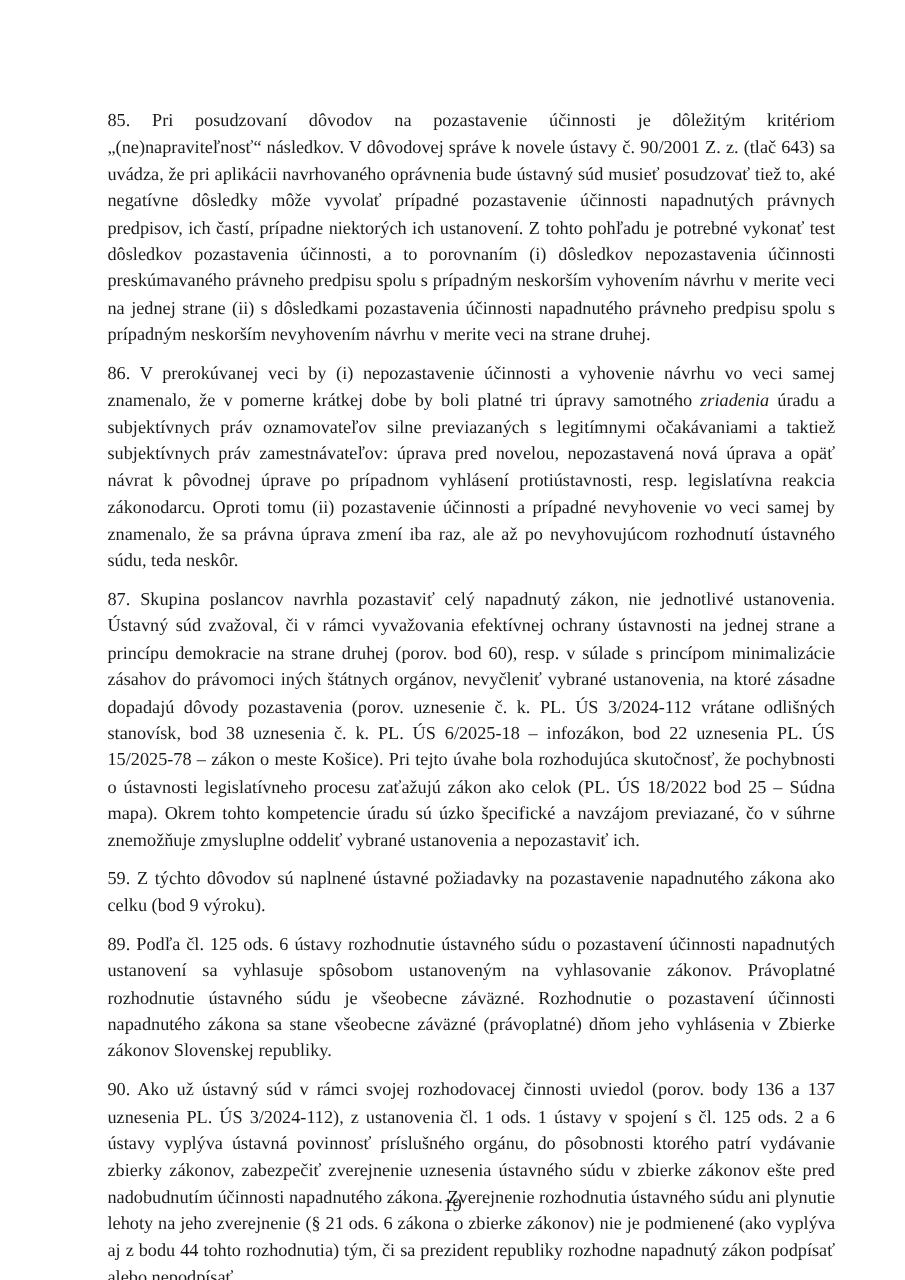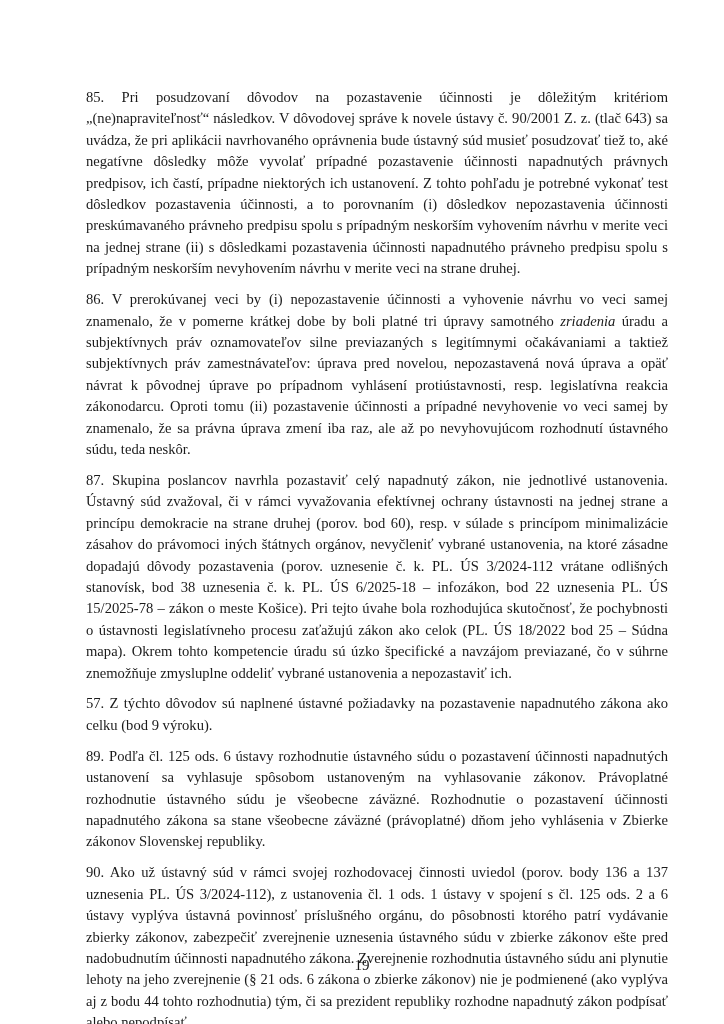--- a/index.html
+++ b/index.html
@@ -34,21 +34,21 @@
 <body>
 
 <div class="page">
 
   <p class="para"><span>85.</span> <span>Pri posudzovaní dôvodov na pozastavenie účinnosti je dôležitým kritériom „(ne)napraviteľnosť“ následkov. V dôvodovej správe k novele ústavy č. 90/2001 Z. z. (tlač 643) sa uvádza, že pri aplikácii navrhovaného oprávnenia bude ústavný súd musieť posudzovať tiež to, aké negatívne dôsledky môže vyvolať prípadné pozastavenie účinnosti napadnutých právnych predpisov, ich častí, prípadne niektorých ich ustanovení. Z tohto pohľadu je potrebné vykonať test dôsledkov pozastavenia účinnosti, a to porovnaním (i) dôsledkov nepozastavenia účinnosti preskúmavaného právneho predpisu spolu s prípadným neskorším vyhovením návrhu v merite veci na jednej strane (ii) s dôsledkami pozastavenia účinnosti napadnutého právneho predpisu spolu s prípadným neskorším nevyhovením návrhu v merite veci na strane druhej.</span></p>
 
   <p class="para"><span>86.</span> <span>V prerokúvanej veci by (i) nepozastavenie účinnosti a vyhovenie návrhu vo veci samej znamenalo, že v pomerne krátkej dobe by boli platné tri úpravy samotného </span><em>zriadenia</em><span> úradu a subjektívnych práv oznamovateľov silne previazaných s legitímnymi očakávaniami a taktiež subjektívnych práv zamestnávateľov: úprava pred novelou, nepozastavená nová úprava a opäť návrat k pôvodnej úprave po prípadnom vyhlásení protiústavnosti, resp. legislatívna reakcia zákonodarcu. Oproti tomu (ii) pozastavenie účinnosti a prípadné nevyhovenie vo veci samej by znamenalo, že sa právna úprava zmení iba raz, ale až po nevyhovujúcom rozhodnutí ústavného súdu, teda neskôr.</span></p>
 
   <p class="para"><span>87.</span> <span>Skupina poslancov navrhla pozastaviť celý napadnutý zákon, nie jednotlivé ustanovenia. Ústavný súd zvažoval, či v rámci vyvažovania efektívnej ochrany ústavnosti na jednej strane a princípu demokracie na strane druhej (porov. bod 60), resp. v súlade s princípom minimalizácie zásahov do právomoci iných štátnych orgánov, nevyčleniť vybrané ustanovenia, na ktoré zásadne dopadajú dôvody pozastavenia (porov. uznesenie č. k. PL. ÚS 3/2024-112 vrátane odlišných stanovísk, bod 38 uznesenia č. k. PL. ÚS 6/2025-18 – infozákon, bod 22 uznesenia PL. ÚS 15/2025-78 – zákon o meste Košice). Pri tejto úvahe bola rozhodujúca skutočnosť, že pochybnosti o ústavnosti legislatívneho procesu zaťažujú zákon ako celok (PL. ÚS 18/2022 bod 25 – Súdna mapa). Okrem tohto kompetencie úradu sú úzko špecifické a navzájom previazané, čo v súhrne znemožňuje zmysluplne oddeliť vybrané ustanovenia a nepozastaviť ich.</span></p>
 
-  <p class="para"><span>57.</span> <span>Z týchto dôvodov sú naplnené ústavné požiadavky na pozastavenie napadnutého zákona ako celku (bod 9 výroku).</span></p>
+  <p class="para"><span>59.</span> <span>Z týchto dôvodov sú naplnené ústavné požiadavky na pozastavenie napadnutého zákona ako celku (bod 9 výroku).</span></p>
 
   <p class="para"><span>89.</span> <span>Podľa čl. 125 ods. 6 ústavy rozhodnutie ústavného súdu o pozastavení účinnosti napadnutých ustanovení sa vyhlasuje spôsobom ustanoveným na vyhlasovanie zákonov. Právoplatné rozhodnutie ústavného súdu je všeobecne záväzné. Rozhodnutie o pozastavení účinnosti napadnutého zákona sa stane všeobecne záväzné (právoplatné) dňom jeho vyhlásenia v Zbierke zákonov Slovenskej republiky.</span></p>
 
   <p class="para"><span>90.</span> <span>Ako už ústavný súd v rámci svojej rozhodovacej činnosti uviedol (porov. body 136 a 137 uznesenia PL. ÚS 3/2024-112), z ustanovenia čl. 1 ods. 1 ústavy v spojení s čl. 125 ods. 2 a 6 ústavy vyplýva ústavná povinnosť príslušného orgánu, do pôsobnosti ktorého patrí vydávanie zbierky zákonov, zabezpečiť zverejnenie uznesenia ústavného súdu v zbierke zákonov ešte pred nadobudnutím účinnosti napadnutého zákona. Zverejnenie rozhodnutia ústavného súdu ani plynutie lehoty na jeho zverejnenie (§ 21 ods. 6 zákona o zbierke zákonov) nie je podmienené (ako vyplýva aj z bodu 44 tohto rozhodnutia) tým, či sa prezident republiky rozhodne napadnutý zákon podpísať alebo nepodpísať.</span></p>
 
 </div>
 
 <div class="page-number">19</div>
 
 </body></html>

